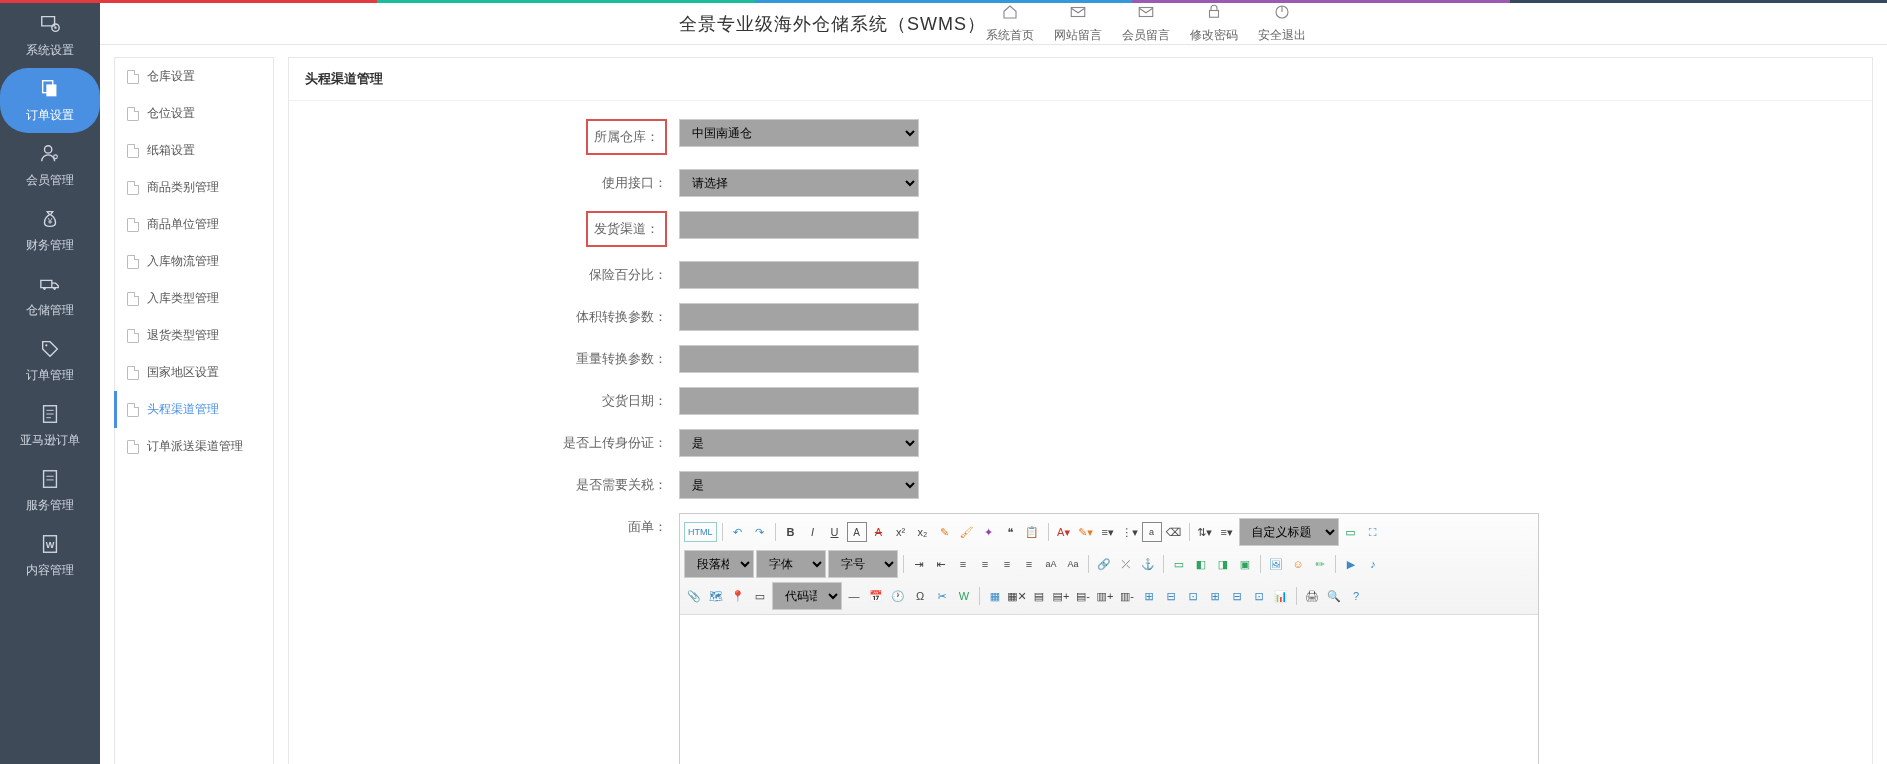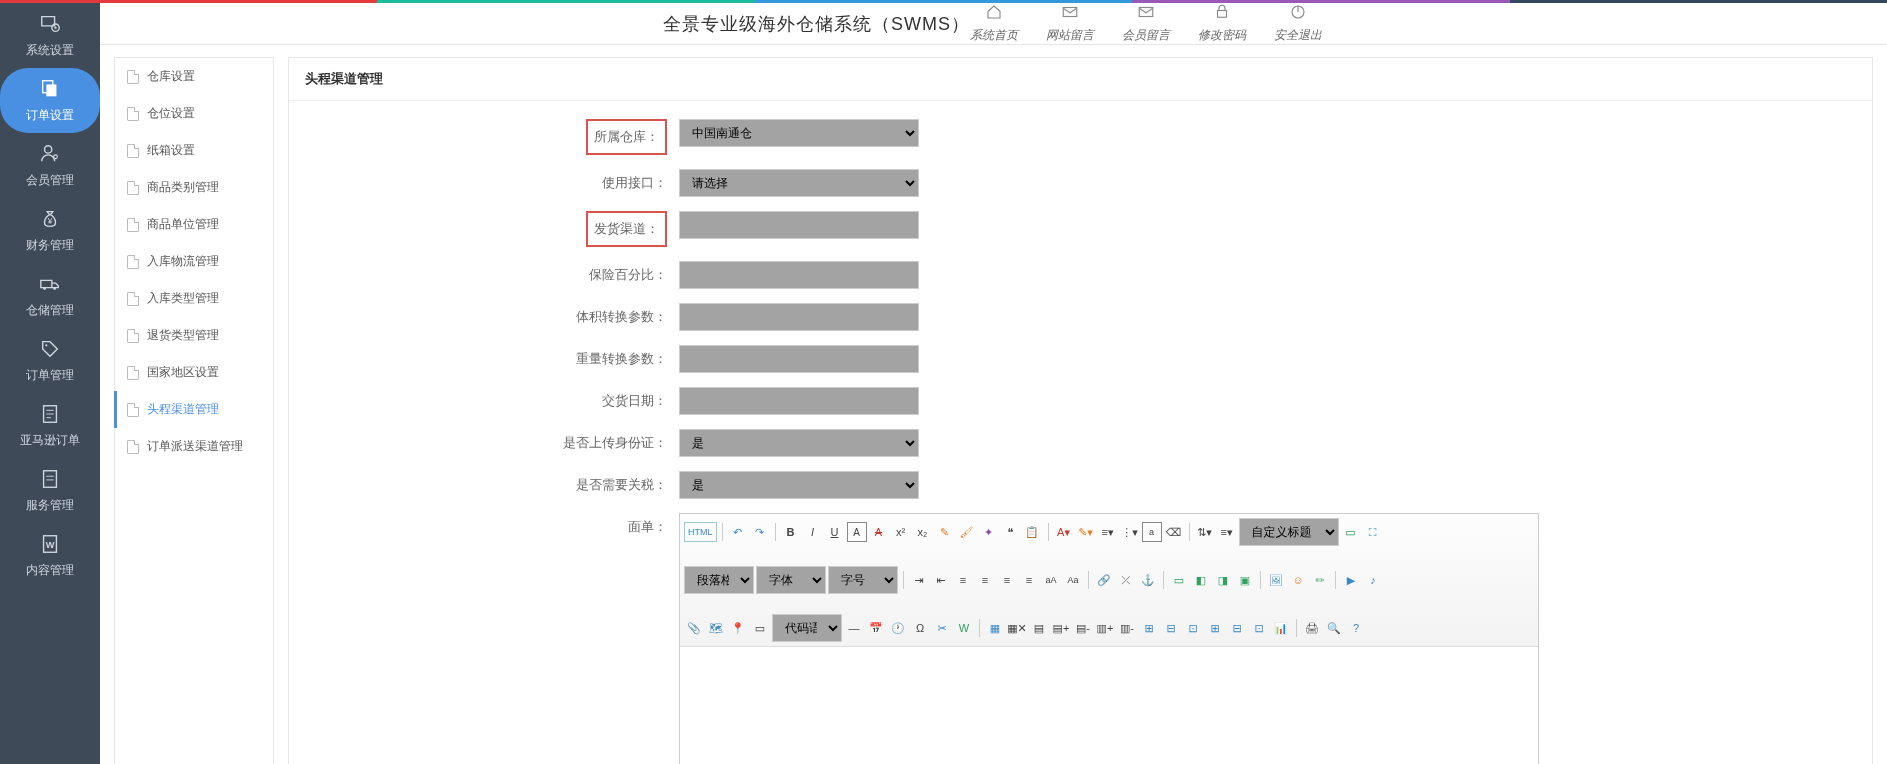--- a/index.html
+++ b/index.html
@@ -22,21 +22,21 @@
 .icon-sidebar .item.active { background: #4a90e2; color: #fff; border-radius: 28px; }
 .icon-sidebar .item .ic { display: block; margin: 0 auto 4px; }
 .icon-sidebar .item .lbl { font-size: 12px; display: block; }
 .icon-sidebar svg { fill: currentColor; }
 
 
 .right-area { flex: 1; display: flex; flex-direction: column; }
 
 .header-bar { height: 70px; padding: 0 30px 0 28px; display: flex; align-items: center; justify-content: center; border-bottom: 1px solid #e6e6e6; }
 .header-title { font-size: 18px; color: #333; letter-spacing: 1px; }
-.header-actions { display: flex; gap: 28px; font-style: italic; }
+.header-actions { display: flex; gap: 20px; }
 .header-actions .hact { text-align: center; cursor: pointer; color: #666; font-size: 12px; }
 .header-actions .hact .ic { display: block; margin: 0 auto 3px; color:#888; }
 .header-actions .hact svg { stroke: currentColor; fill: none; }
 
 
 .content-row { flex: 1; display: flex; padding: 12px 0 0 14px; gap: 14px; }
 
 .subnav { width: 160px; background: #fff; border: 1px solid #e7e7e7; }
 .subnav .snitem { display: flex; align-items: center; gap: 8px; padding: 10px 12px; cursor: pointer; color: #555; border-bottom: 0; position: relative; }
 .subnav .snitem.active { color: #4a90e2; }
@@ -51,21 +51,21 @@
 .frow { display: flex; align-items: flex-start; margin-bottom: 14px; }
 .frow .flabel { width: 380px; text-align: right; padding-right: 12px; color: #666; font-size: 13px; line-height: 28px; }
 .highlight-box { border: 2px solid #d9534f; padding: 2px 6px; display: inline-block; }
 .frow .fcontrol { }
 .fcontrol select, .fcontrol input[type=text] { height: 28px; border: 1px solid #ccc; padding: 0 8px; font-size: 12px; background:#a3a3a3; }
 .fcontrol select { width: 240px; }
 .fcontrol input[type=text] { width: 240px; }
 
 
 .editor-wrap { border:1px solid #ccc; width:860px; }
-.editor-toolbar { background: linear-gradient(#fdfdfd,#f3f3f3); border-bottom:1px solid #ddd; padding:3px 4px; display:flex; flex-wrap:wrap; gap:18px; align-items:center; }
+.editor-toolbar { background: linear-gradient(#fdfdfd,#f3f3f3); border-bottom:1px solid #ddd; padding:3px 4px; display:flex; flex-wrap:wrap; gap:2px; align-items:center; }
 .tb-btn { width:20px; height:20px; display:inline-flex; align-items:center; justify-content:center; font-size:11px; color:#444; border:1px solid transparent; cursor:pointer; background:transparent; }
 .tb-btn.orange { color:#e67e22; }
 .tb-btn.blue { color:#3b8ac4; }
 .tb-btn.green { color:#2fa360; }
 .tb-btn.purple { color:#8e44ad; }
 .tb-btn.red { color:#c0392b; }
 .tb-sep { width:1px; height:18px; background:#ccc; margin:0 3px; }
 .tb-sel { height:20px; font-size:11px; border:1px solid #bbb; background:#fff; }
 .tb-sel.small{ width:70px;} .tb-sel.med{width:70px;} .tb-sel.big{width:100px;}
 .editor-body { min-height: 180px; background:#fff; padding:10px; }

